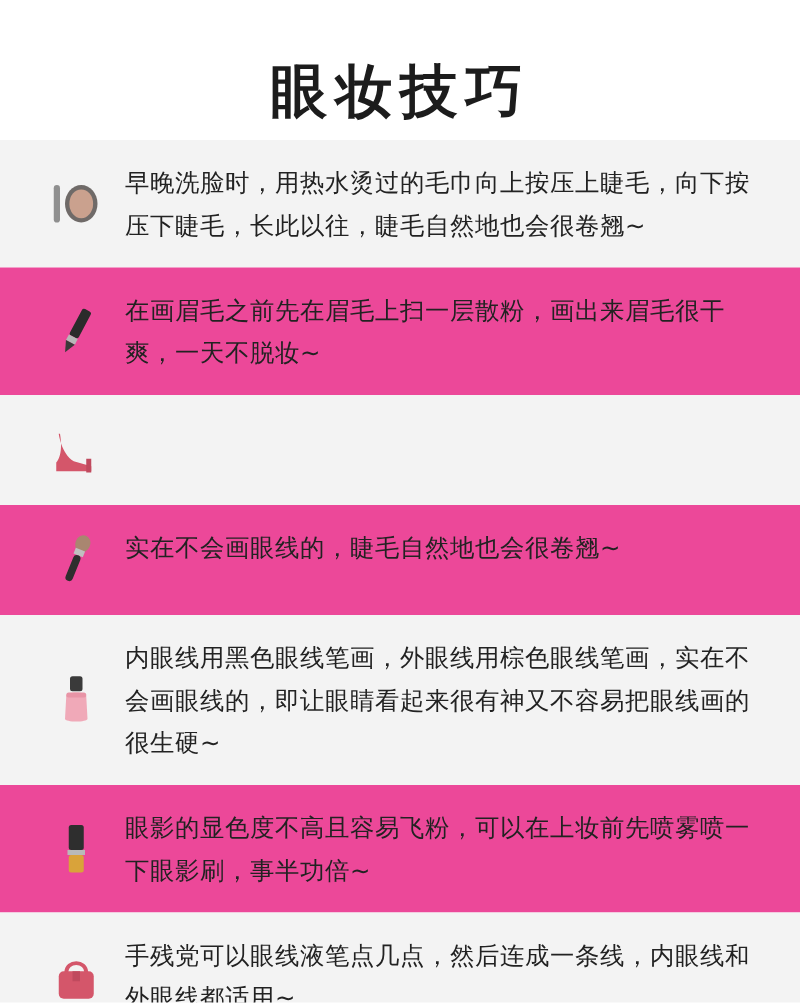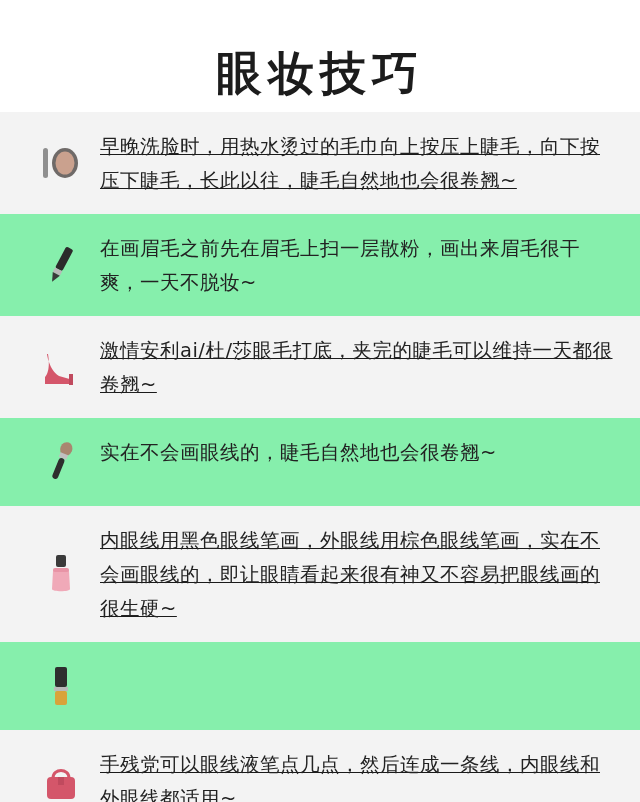--- a/index.html
+++ b/index.html
@@ -41,24 +41,23 @@
   }
   .tip {
     display: flex;
     align-items: flex-start;
     padding: 16px 26px 16px 22px;
     box-sizing: border-box;
     min-height: 88px;
   }
   .tip.shade {
     background: #f3f3f3;
-    text-decoration: underline;
   }
   .tip.plain {
-    background: #86efac;
+    background: #ec4899;
   }
   .icon-cell {
     width: 78px;
     min-width: 78px;
     display: flex;
     align-items: center;
     justify-content: center;
     align-self: center;
   }
   .icon-svg {
@@ -108,21 +107,20 @@
       <div class="tip-text">在画眉毛之前先在眉毛上扫一层散粉，画出来眉毛很干爽，一天不脱妆~</div>
     </div>
 
     <div class="tip shade">
       <div class="icon-cell">
         <svg class="icon-svg" width="44" height="46" viewBox="0 0 44 46" aria-hidden="true">
           <path d="M8 10 C8 10 10 26 20 32 L34 36 L34 40 L6 40 L6 33 C6 33 12 28 9 10 Z" fill="#d4566a"></path>
           <rect x="30" y="30" width="4" height="11" fill="#c04a5e"></rect>
         </svg>
       </div>
-      <div class="tip-text">激情安利ai/杜/莎眼毛打底，夹完的睫毛可以维持一天都很卷翘~</div>
     </div>
 
     <div class="tip plain">
       <div class="icon-cell">
         <svg class="icon-svg" width="40" height="46" viewBox="0 0 40 46" aria-hidden="true">
           <g transform="rotate(22 20 23)">
             <ellipse cx="20" cy="9" rx="6" ry="7" fill="#a98670"></ellipse>
             <rect x="16" y="14" width="8" height="5" fill="#c0c0c0"></rect>
             <rect x="17" y="19" width="6" height="22" rx="3" fill="#2e2e2e"></rect>
           </g>
@@ -143,20 +141,21 @@
     </div>
 
     <div class="tip plain">
       <div class="icon-cell">
         <svg class="icon-svg" width="40" height="46" viewBox="0 0 40 46" aria-hidden="true">
           <rect x="14" y="4" width="12" height="20" rx="2" fill="#2e2e2e"></rect>
           <rect x="13" y="24" width="14" height="4" fill="#b9b9b9"></rect>
           <rect x="14" y="28" width="12" height="14" rx="2" fill="#d9a33a"></rect>
         </svg>
       </div>
+      <div class="tip-text">眼影的显色度不高且容易飞粉，可以在上妆前先喷雾喷一下眼影刷，事半功倍~</div>
     </div>
 
     <div class="tip shade">
       <div class="icon-cell">
         <svg class="icon-svg" width="44" height="46" viewBox="0 0 44 46" aria-hidden="true">
           <path d="M14 20 C14 10 30 10 30 20" fill="none" stroke="#d4566a" stroke-width="3"></path>
           <rect x="8" y="19" width="28" height="22" rx="4" fill="#d4566a"></rect>
           <rect x="19" y="19" width="6" height="10" rx="2" fill="#b8soo" fill-opacity="0"></rect>
           <rect x="19" y="19" width="6" height="8" fill="#c04a5e"></rect>
         </svg>

